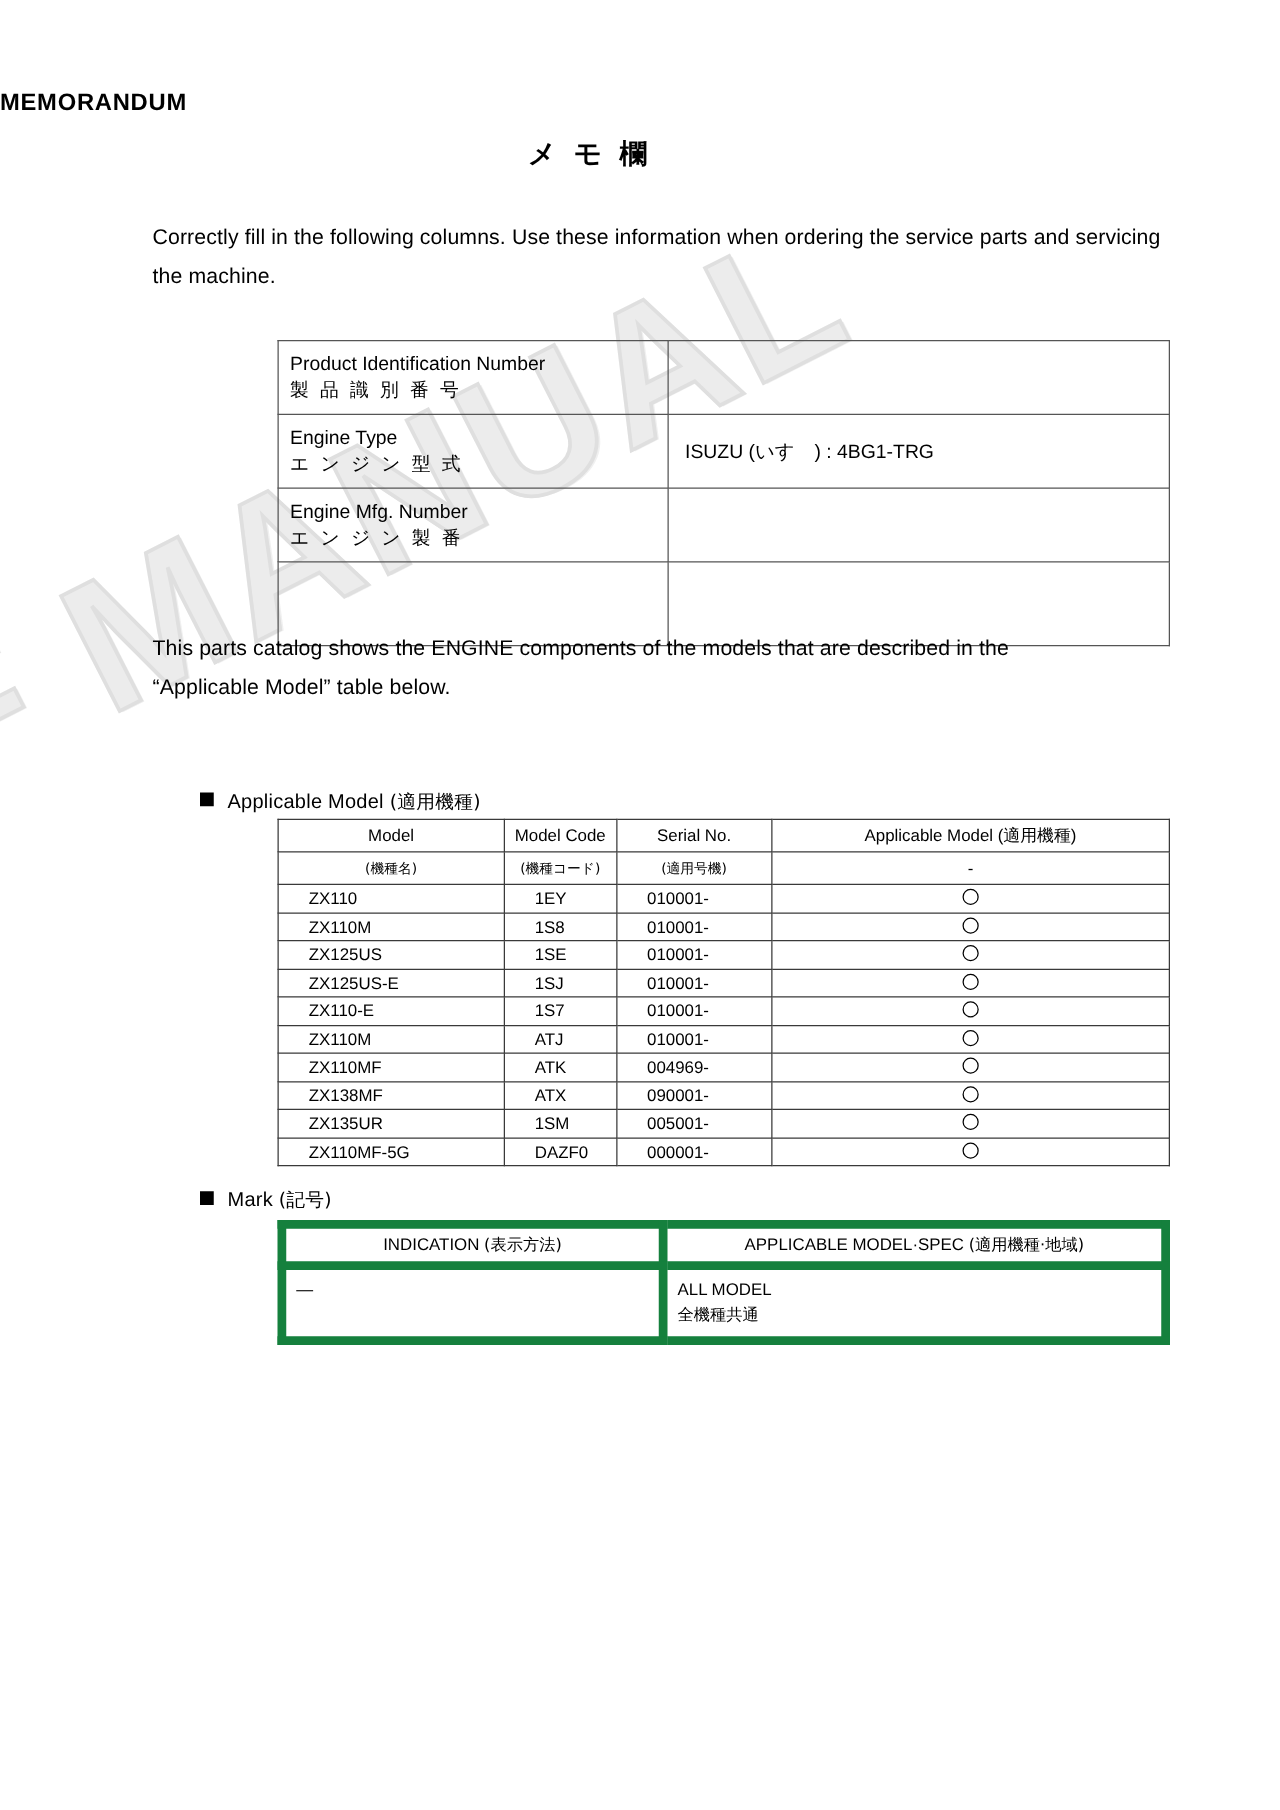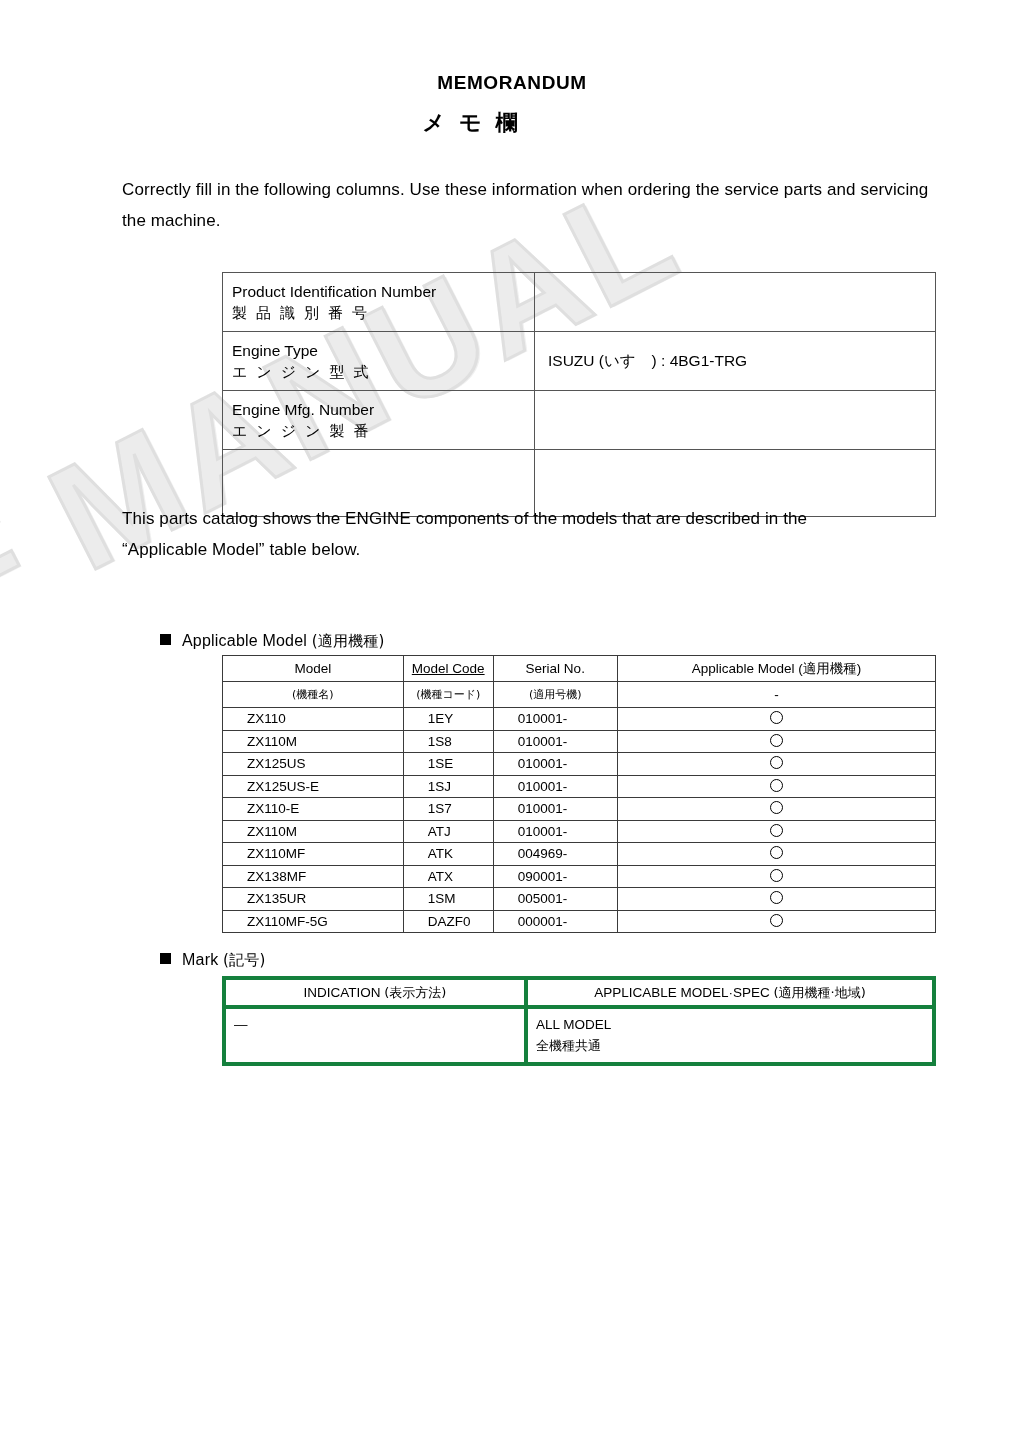--- a/index.html
+++ b/index.html
@@ -50,21 +50,21 @@
     position: absolute;
     left: 0; top: 0;
     width: 1024px; height: 1448px;
     z-index: 2;
   }
 
   .title-en {
     position: absolute;
     left: 0; top: 72px;
     width: 1024px;
-    text-align: center;
+    text-align: left;
     font-size: 19px;
     font-weight: bold;
     letter-spacing: 0.6px;
   }
   .title-jp {
     position: absolute;
     left: 0; top: 108px;
     width: 940px;
     text-align: center;
     font-size: 22px;
@@ -153,21 +153,21 @@
   }
   #am-table td {
     border: 1px solid #3a3a3a;
     text-align: center;
     height: 21.5px;
     padding: 0;
     line-height: 21.5px;
   }
   #am-table td.hdr { height: 25px; line-height: 25px; }
   #am-table td.col-model   { width: 178px; }
-  #am-table td.col-code    { width: 88px; text-decoration: underline; }
+  #am-table td.col-code    { width: 88px; }
   #am-table td.col-serial  { width: 122px; }
   #am-table td.col-applic  { width: 314px; }
   #am-table td.left-cell {
     text-align: left;
     padding-left: 24px;
   }
   #am-table .jp {
     font-family: "DejaVu Sans", "Liberation Sans", sans-serif;
     font-size: 11px;
   }
@@ -180,21 +180,21 @@
   }
 
   
   #mark-table {
     left: 222px;
     top: 976px;
     width: 714px;
     font-size: 13.5px;
   }
   #mark-table td {
-    border: 4px solid #15803d;
+    border: 7px solid #15803d;
     padding: 0;
   }
   #mark-table td.mark-hdr {
     text-align: center;
     height: 25px;
     line-height: 25px;
   }
   #mark-table td.ind-col { width: 290px; }
   #mark-table td.body-cell {
     padding: 5px 0 6px 8px;

